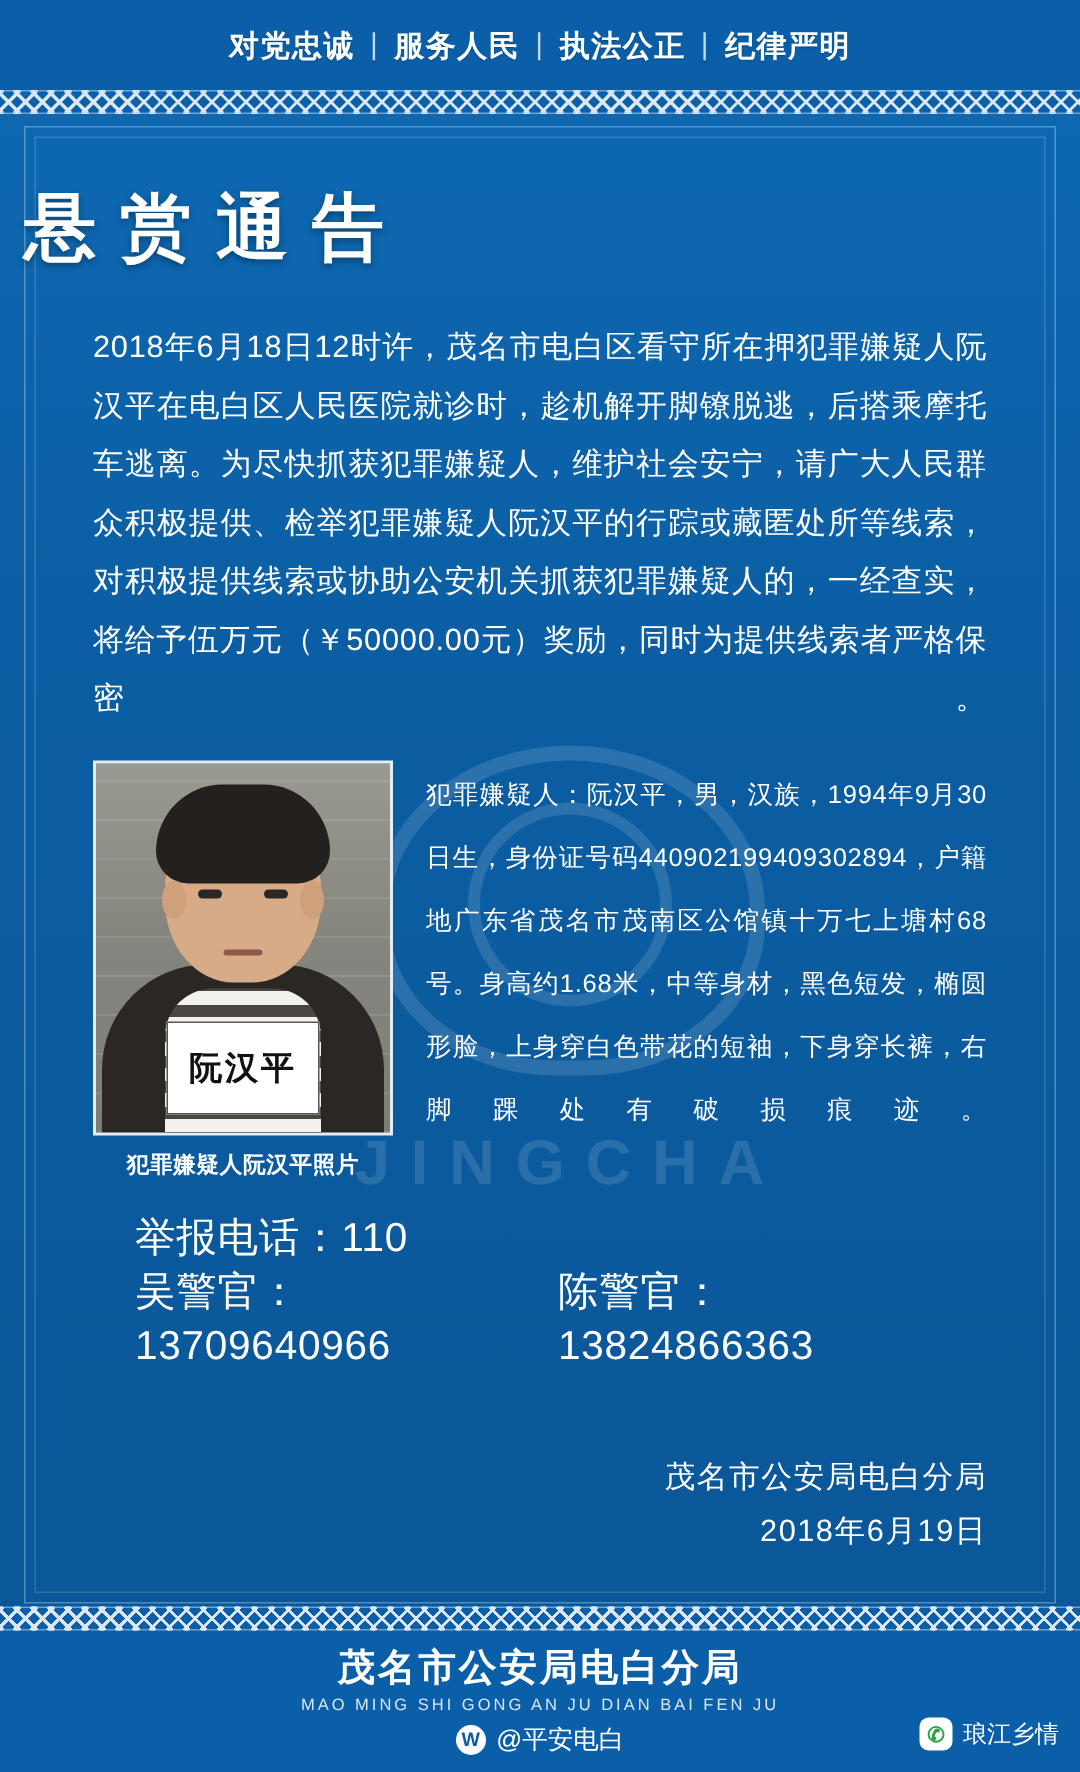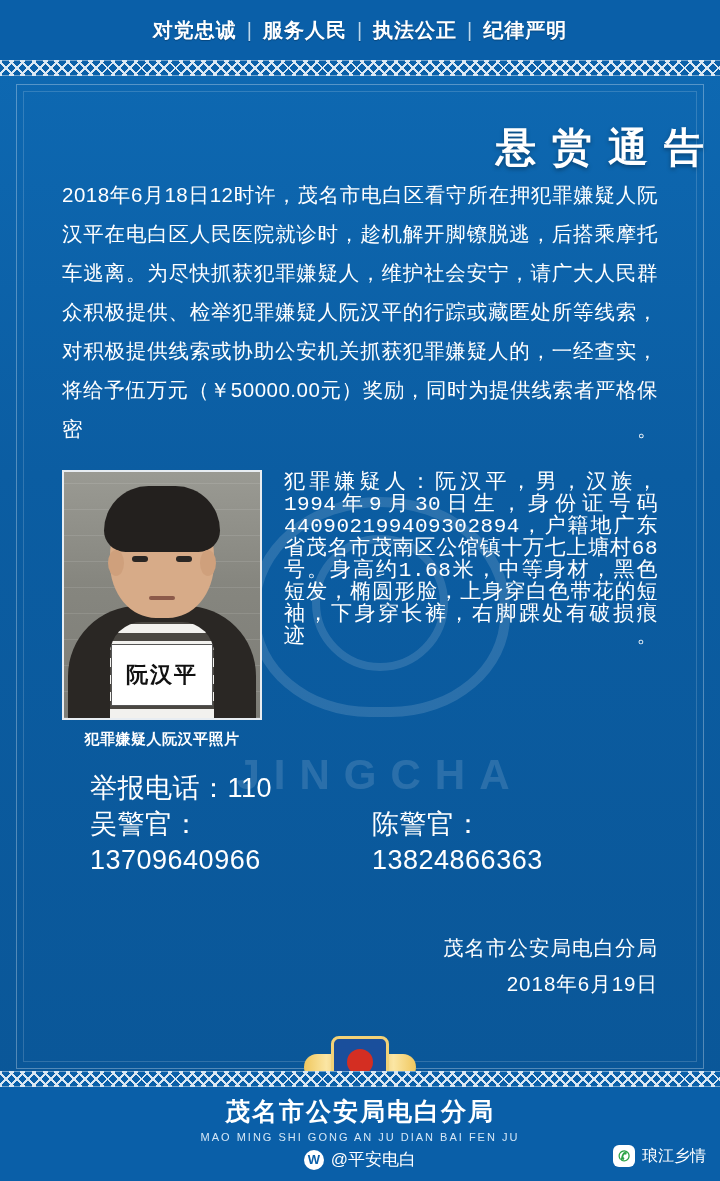--- a/index.html
+++ b/index.html
@@ -91,34 +91,35 @@
     left: 50%; top: 28px; transform: translateX(-50%);
     width: 120px; height: 120px;
     border: 8px solid #ffffff;
     border-radius: 50%;
   }
 
   
   .title {
     position: relative;
     margin-top: 44px;
-    text-align: right;
-    font-size: 40px;
+    text-align: left;
+    font-size: 48px;
     font-weight: bold;
     letter-spacing: 16px;
     text-indent: 16px;
     text-shadow: 0 2px 4px rgba(0,0,0,.35);
   }
 
   
   .content {
     position: relative;
     padding: 0 62px;
   }
   .para {
+    margin-top: 28px;
     font-size: 20.5px;
     line-height: 39px;
     text-align: justify;
     text-align-last: justify;
     letter-spacing: .5px;
   }
 
   
   .mid {
     position: relative;
@@ -201,27 +202,26 @@
   }
   .photo-caption {
     margin-top: 10px;
     text-align: center;
     font-size: 15px;
     font-weight: bold;
     letter-spacing: .5px;
   }
   .desc {
     flex: 1;
-    font-size: 21px;
-    line-height: 22px;
+    font-size: 17px;
+    line-height: 42px;
     text-align: justify;
     text-align-last: justify;
     letter-spacing: .5px;
     padding-top: 2px;
-    font-family: Liberation Mono, monospace;
   }
 
   
   .contacts {
     position: relative;
     padding: 0 90px;
     margin-top: 21px;
     font-size: 27px;
     line-height: 36px;
     letter-spacing: .5px;

